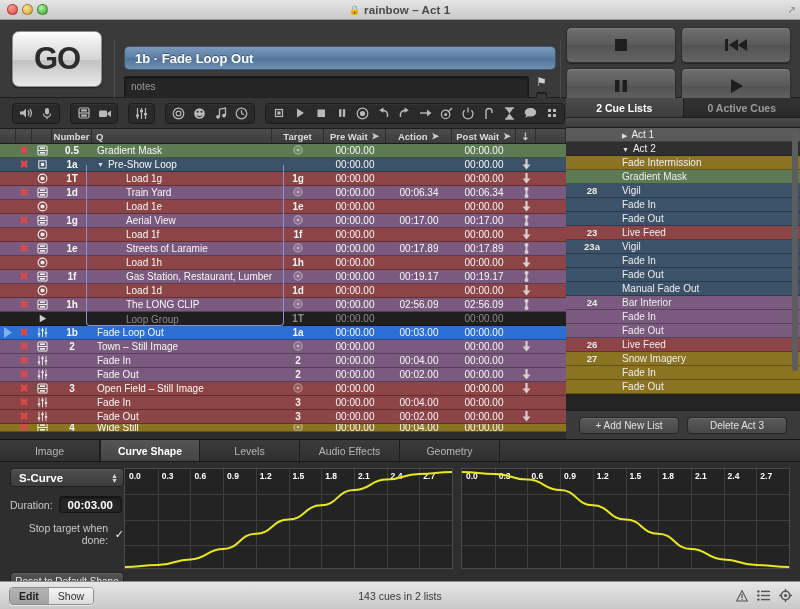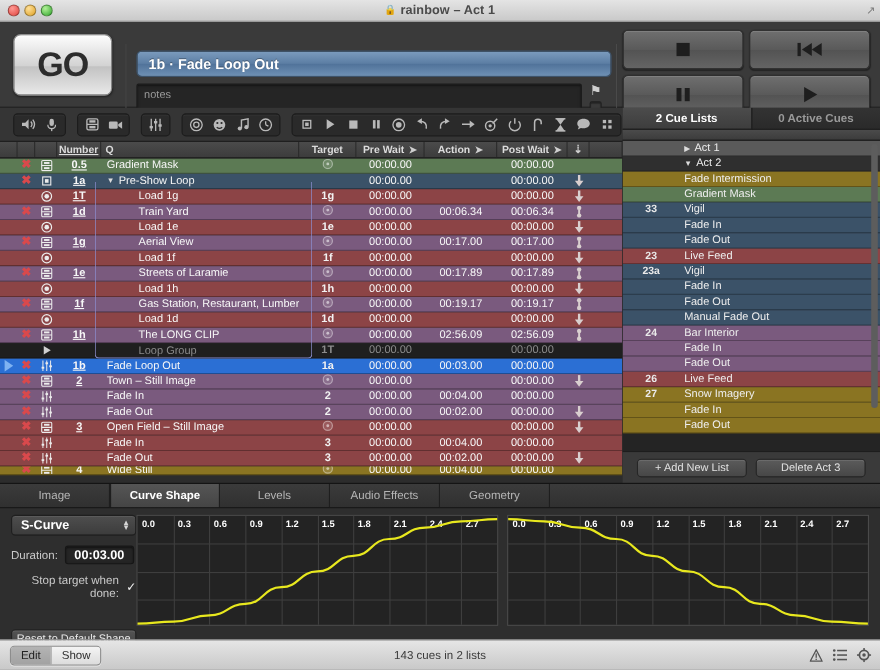--- a/index.html
+++ b/index.html
@@ -123,21 +123,21 @@
   .row { height:14px; display:flex; align-items:stretch; font-size:10px; position:relative;
          border-bottom:1px solid rgba(0,0,0,.30); }
   .cell { display:flex; align-items:center; overflow:hidden; white-space:nowrap; }
   .cell.c { justify-content:center; }
   .cell.l { justify-content:flex-start; padding-left:5px;}
 
   
   .w-mark { width:16px; }
   .w-x    { width:16px; }
   .w-icon { width:20px; }
-  .w-num  { width:40px;text-decoration:underline; }
+  .w-num  { width:40px; }
   .w-q    { width:180px; }
   .w-tgt  { width:52px; }
   .w-pre  { width:62px; }
   .w-act  { width:66px; }
   .w-post { width:64px; }
   .w-cont { width:20px; }
   .w-end  { flex:1; }
 
   .r-green  { background:#5c7a54; }
   .r-sel-dk { background:#3b5268; }
@@ -241,21 +241,21 @@
   
   .statusbar {
     position:absolute; bottom:0; left:0; width:800px; height:28px;
     background: linear-gradient(#e6e6e6,#c8c8c8);
     border-top:1px solid #8e8e8e;
     display:flex; align-items:center; position:absolute;
   }
   .seg { display:flex; margin-left:9px; border-radius:4px; overflow:hidden;
          border:1px solid #8d8d8d; height:18px; box-shadow:0 1px 0 rgba(255,255,255,.6); }
   .seg div { padding:0 9px; display:flex; align-items:center; font-size:10.5px; color:#2e2e2e; }
-  .seg .on { background: linear-gradient(#b4b4b4,#a2a2a2); color:#222; font-weight:normal; }
+  .seg .on { background: linear-gradient(#b4b4b4,#a2a2a2); color:#222; font-weight:bold; }
   .seg .off { background: linear-gradient(#f4f4f4,#dcdcdc); border-left:1px solid #a8a8a8; }
   .status-center { position:absolute; left:0; right:0; text-align:center; font-size:10.5px; color:#3a3a3a; }
   .status-right { margin-left:auto; margin-right:8px; display:flex; gap:9px; align-items:center; color:#555; }
   .status-right svg { display:block; }
 </style>
 </head>
 <body>
 
 <div id="app">
 
@@ -1170,21 +1170,21 @@
         </div>
         <div class="rp-row gold">
           <div class="rp-num"></div>
           <div class="rp-name"><span>Fade Intermission</span></div>
         </div>
         <div class="rp-row green">
           <div class="rp-num"></div>
           <div class="rp-name"><span>Gradient Mask</span></div>
         </div>
         <div class="rp-row blue">
-          <div class="rp-num">33</div>
+          <div class="rp-num">28</div>
           <div class="rp-name"><span>Vigil</span></div>
         </div>
         <div class="rp-row blue">
           <div class="rp-num"></div>
           <div class="rp-name"><span>Fade In</span></div>
         </div>
         <div class="rp-row blue">
           <div class="rp-num"></div>
           <div class="rp-name"><span>Fade Out</span></div>
         </div>

